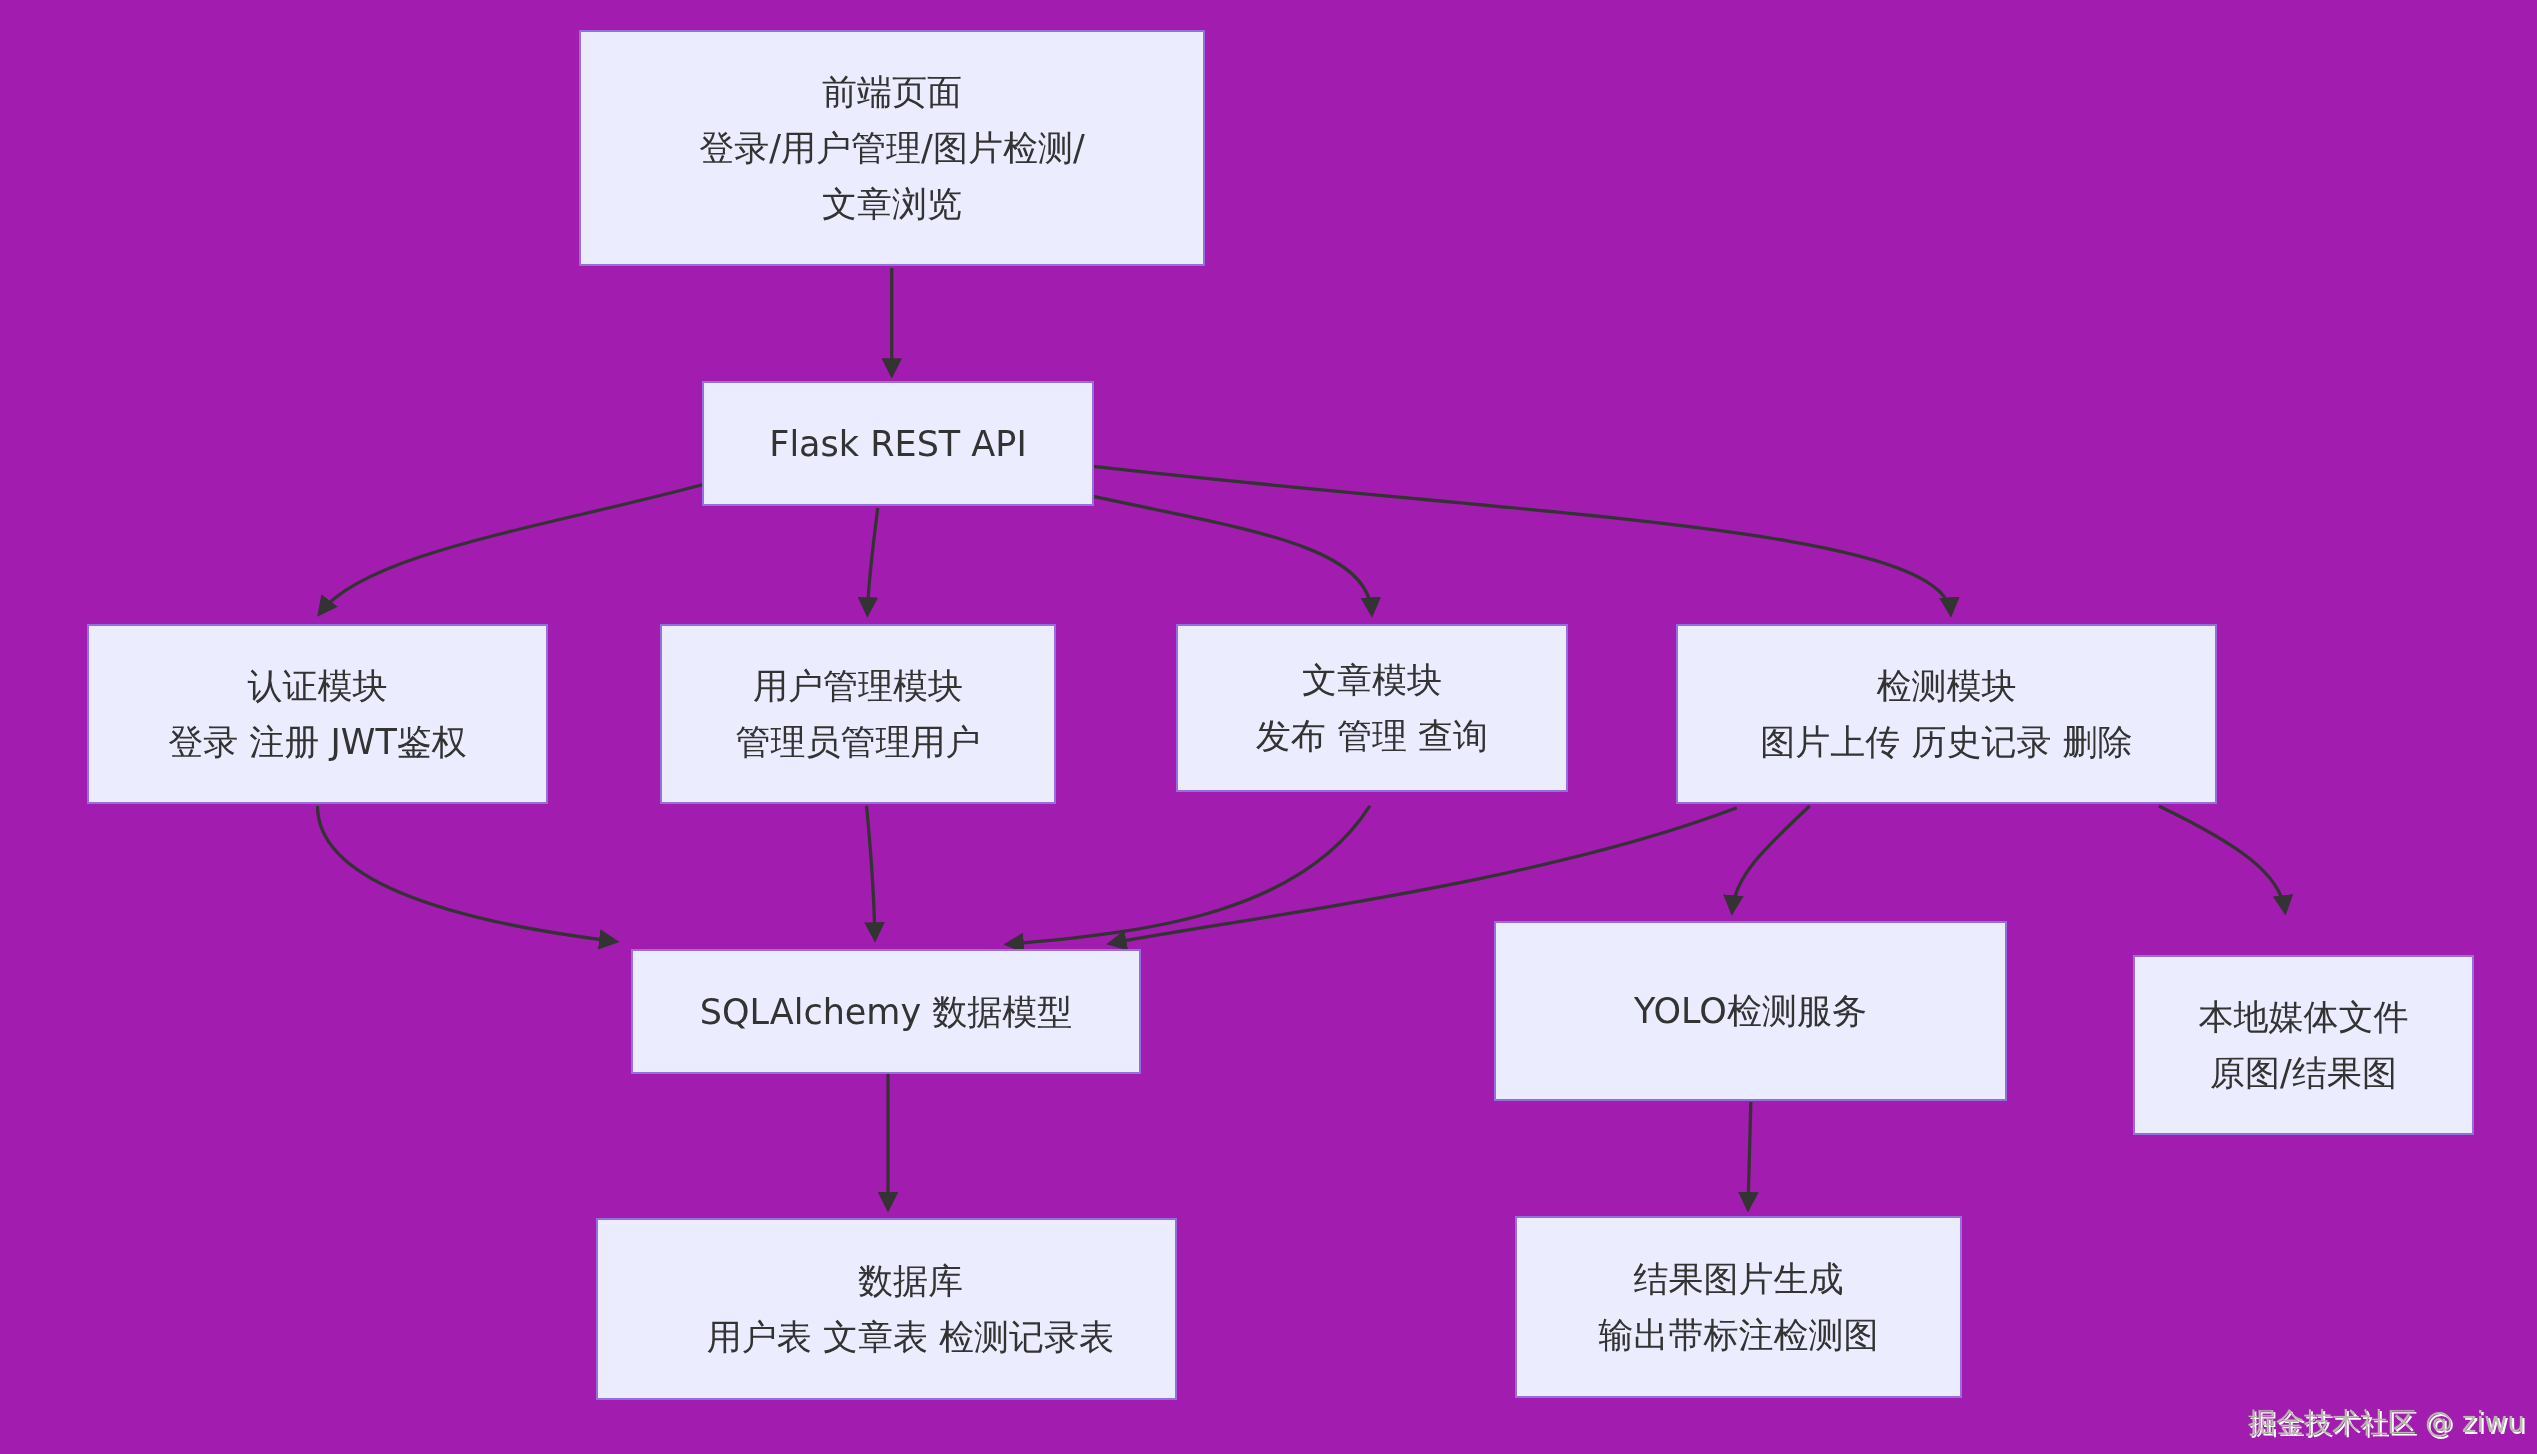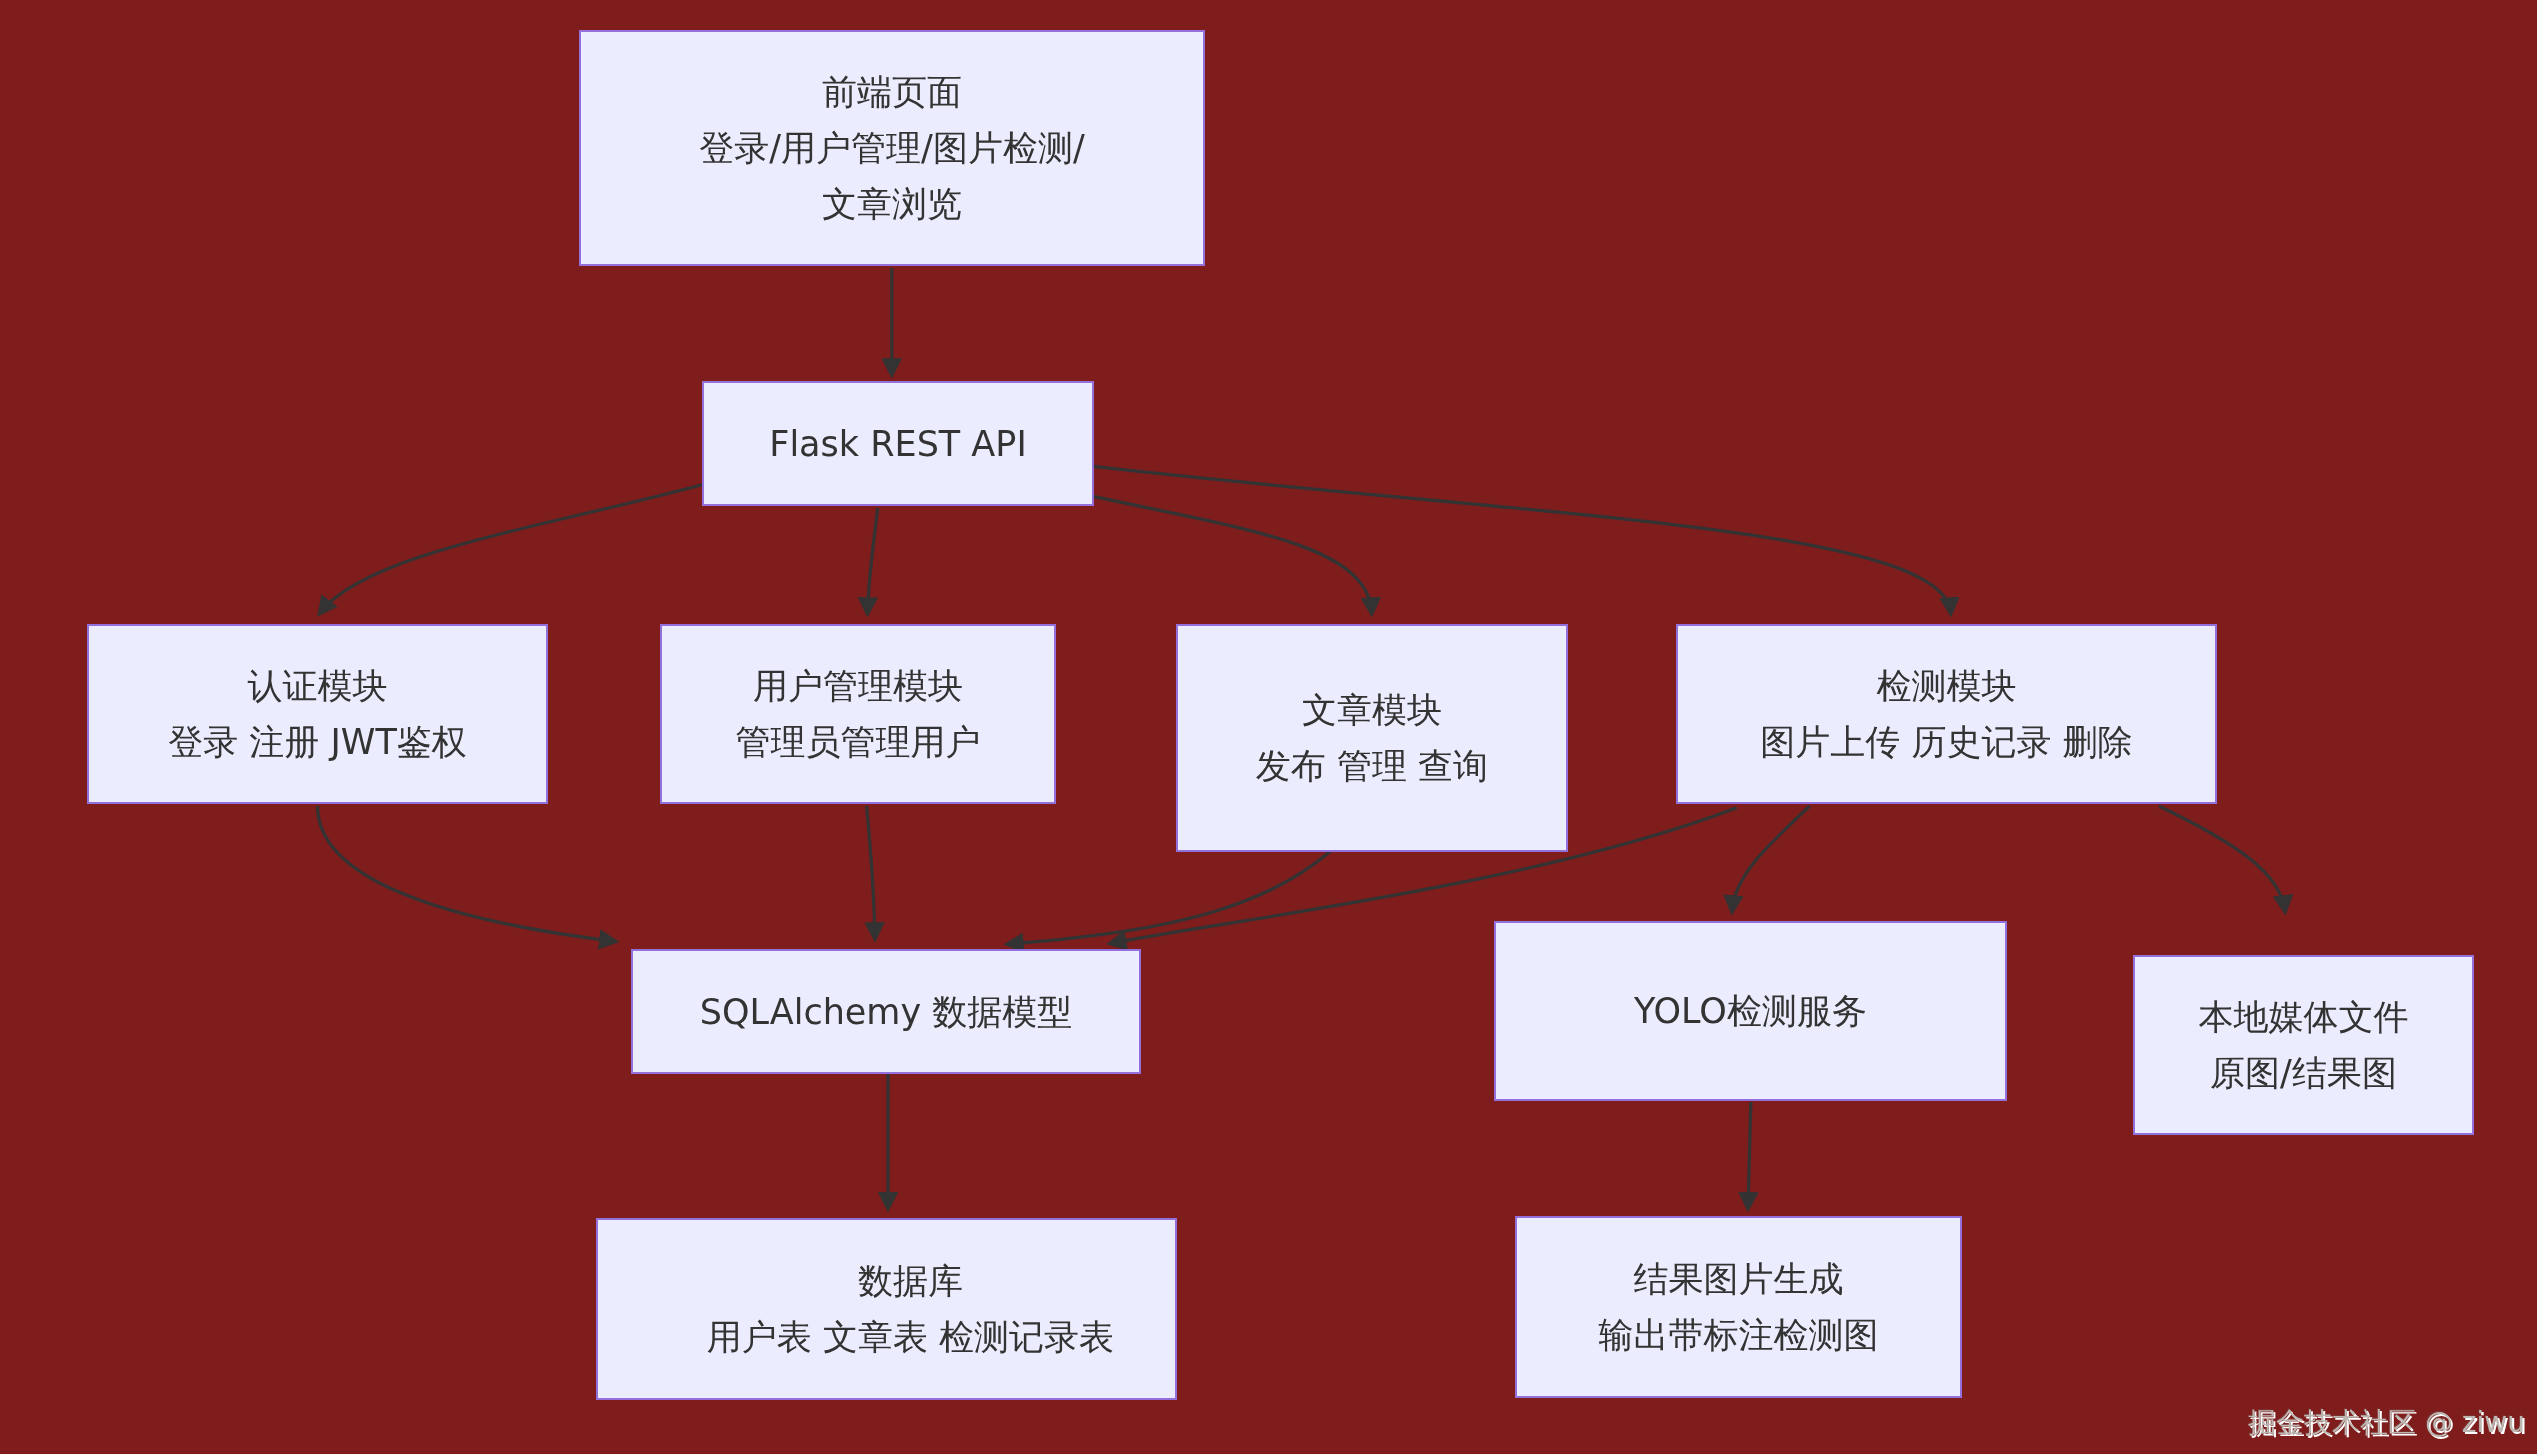--- a/index.html
+++ b/index.html
@@ -4,21 +4,21 @@
 <style>
   html, body {
     margin: 0;
     padding: 0;
     background: #ffffff;
   }
   .canvas {
     position: relative;
     width: 2538px;
     height: 1455px;
-    background: #7f1d1d;
+    background: #a21caf;
     font-family: "DejaVu Sans", "Liberation Sans", sans-serif;
     overflow: hidden;
   }
   .edges-layer {
     position: absolute;
     left: 0;
     top: 0;
     z-index: 1;
   }
   .edges-layer path.edge {
@@ -107,21 +107,21 @@
   <div class="node" style="left:87px; top:624px; width:461px; height:180px;">
     <div class="nl">认证模块</div>
     <div class="nl">登录 注册 JWT鉴权</div>
   </div>
 
   <div class="node" style="left:660px; top:624px; width:396px; height:180px;">
     <div class="nl">用户管理模块</div>
     <div class="nl">管理员管理用户</div>
   </div>
 
-  <div class="node" style="left:1176px; top:624px; width:392px; height:228px;">
+  <div class="node" style="left:1176px; top:624px; width:392px; height:168px;">
     <div class="nl">文章模块</div>
     <div class="nl">发布 管理 查询</div>
   </div>
 
   <div class="node" style="left:1676px; top:624px; width:541px; height:180px;">
     <div class="nl">检测模块</div>
     <div class="nl">图片上传 历史记录 删除</div>
   </div>
 
   <div class="node" style="left:631px; top:949px; width:510px; height:125px;">

